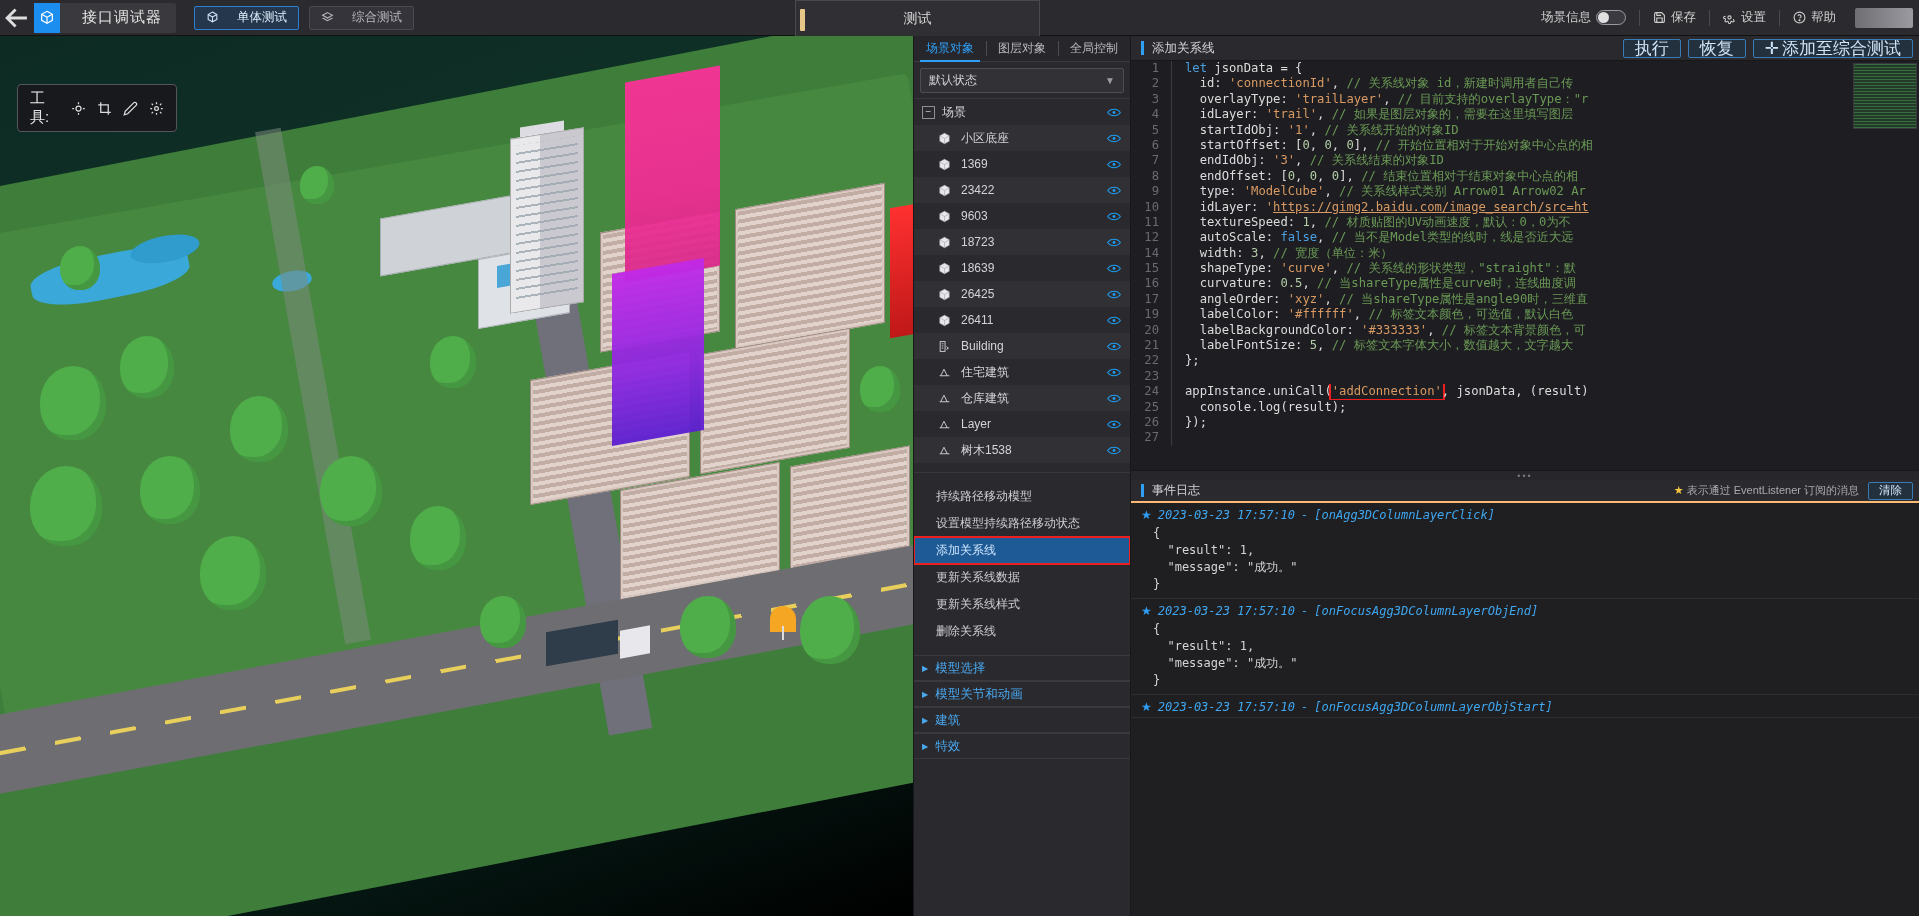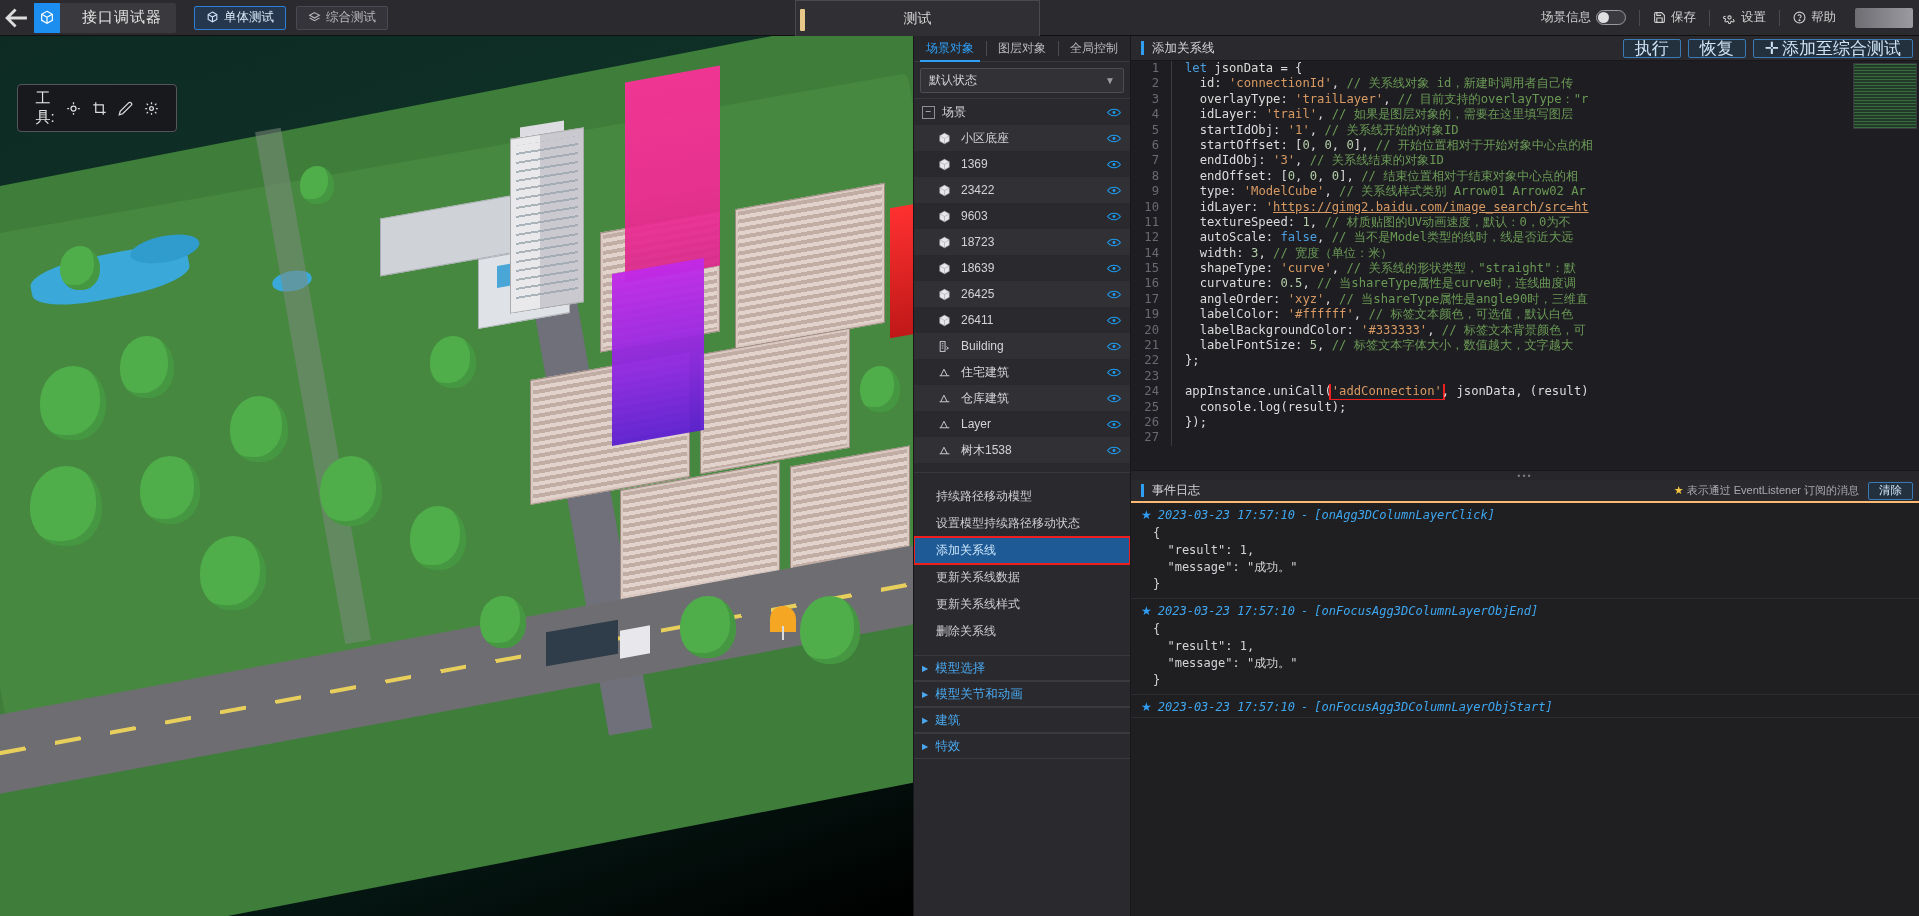--- a/index.html
+++ b/index.html
@@ -11,21 +11,21 @@
     border-bottom:1px solid #111; position:relative; }
   .hdr-back { width:34px; height:36px; display:flex; align-items:center; justify-content:center;
     color:#ddd; font-size:17px; cursor:pointer; }
   .hdr-title-wrap { display:flex; align-items:center; background:#3a3a3e; height:30px;
     border-radius:2px; padding-right:14px; }
   .hdr-logo { width:26px; height:30px; background:#1c8ef0; display:flex; align-items:center;
     justify-content:center; }
   .hdr-logo svg { width:16px; height:16px; }
   .hdr-title { font-size:15px; color:#e4e4e4; padding-left:22px; letter-spacing:1px; }
   .hdr-tabs { display:flex; gap:10px; margin-left:18px; }
-  .hdr-tab { height:24px; padding:0 11px; display:flex; align-items:center; gap:5px;
+  .hdr-tab { height:24px; padding:0 11px; display:flex; align-items:center; gap:18px;
     font-size:12.5px; border-radius:2px; cursor:pointer; }
   .hdr-tab.active { background:#25374d; border:1px solid #2b7fd4; color:#dcecfb; }
   .hdr-tab.inactive { background:#34343a; border:1px solid #4a4a52; color:#b8b8bd; }
   .hdr-tab svg { width:13px; height:13px; }
 
   .center-tab { position:absolute; left:795px; top:0; width:245px; height:36px;
     background:#2f2f34; border:1px solid #4a4a4e; border-bottom:none;
     display:flex; align-items:center; justify-content:center; }
   .center-tab .bar { position:absolute; left:4px; top:8px; width:5px; height:22px;
     background:#e8c888; border-radius:1px; }
@@ -96,21 +96,21 @@
   .umbrella { position:absolute; left:770px; top:570px; width:26px; height:26px;
     border-radius:50% 50% 0 0; background:#f5a623; }
   .umbrella::after { content:""; position:absolute; left:12px; top:20px; width:2px; height:14px; background:#ddd; }
   .kiosk { position:absolute; left:546px; top:590px; width:72px; height:34px;
     background:#2f3d4a; transform:skewY(-10deg); }
   .kiosk2 { position:absolute; left:620px; top:592px; width:30px; height:28px;
     background:#e7e7ec; transform:skewY(-10deg); }
 
   .tool-panel { position:absolute; left:17px; top:48px; width:160px; height:48px;
     background:rgba(24,24,28,.92); border:1px solid #55555c; border-radius:4px;
-    display:flex; align-items:center; padding:0 20px; gap:11px;justify-content:center; }
+    display:flex; align-items:center; padding:0 12px; gap:11px; }
   .tool-panel .lbl { font-size:15px; color:#e6e6e6; }
   .tool-ic { width:17px; height:17px; display:flex; align-items:center; justify-content:center;
     cursor:pointer; }
   .tool-ic svg { width:15px; height:15px; }
 
   
   .mid { width:218px; background:#2a2a2e; border-left:1px solid #18181a;
     border-right:1px solid #18181a; display:flex; flex-direction:column; }
   .mid-tabs { height:26px; display:flex; align-items:center; background:#27272b;
     border-bottom:1px solid #3a3a3e; }

